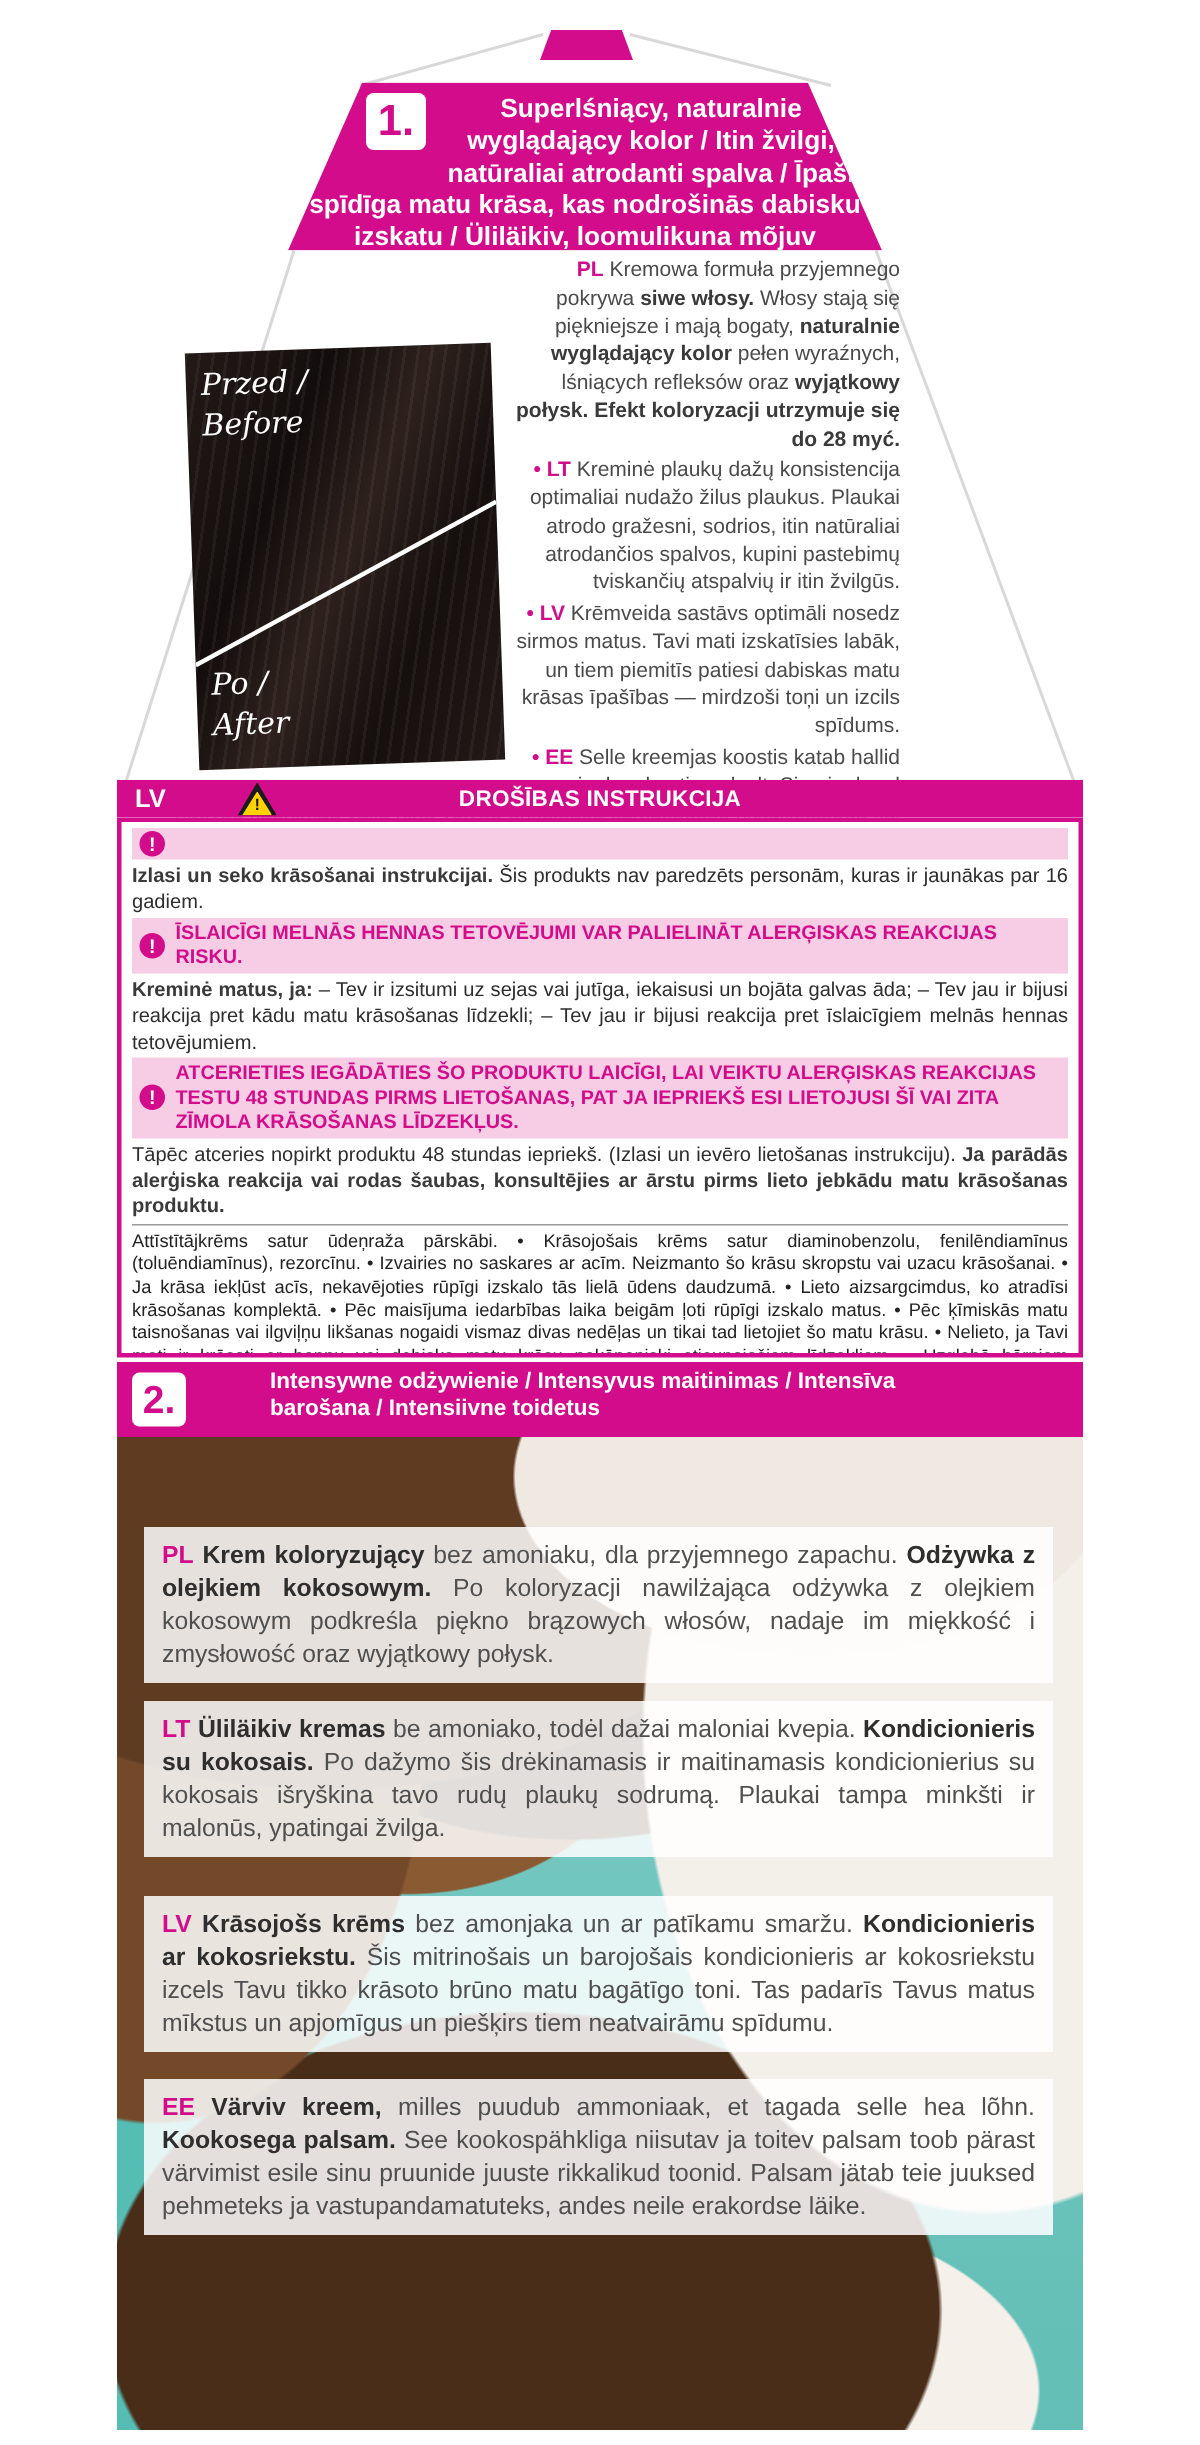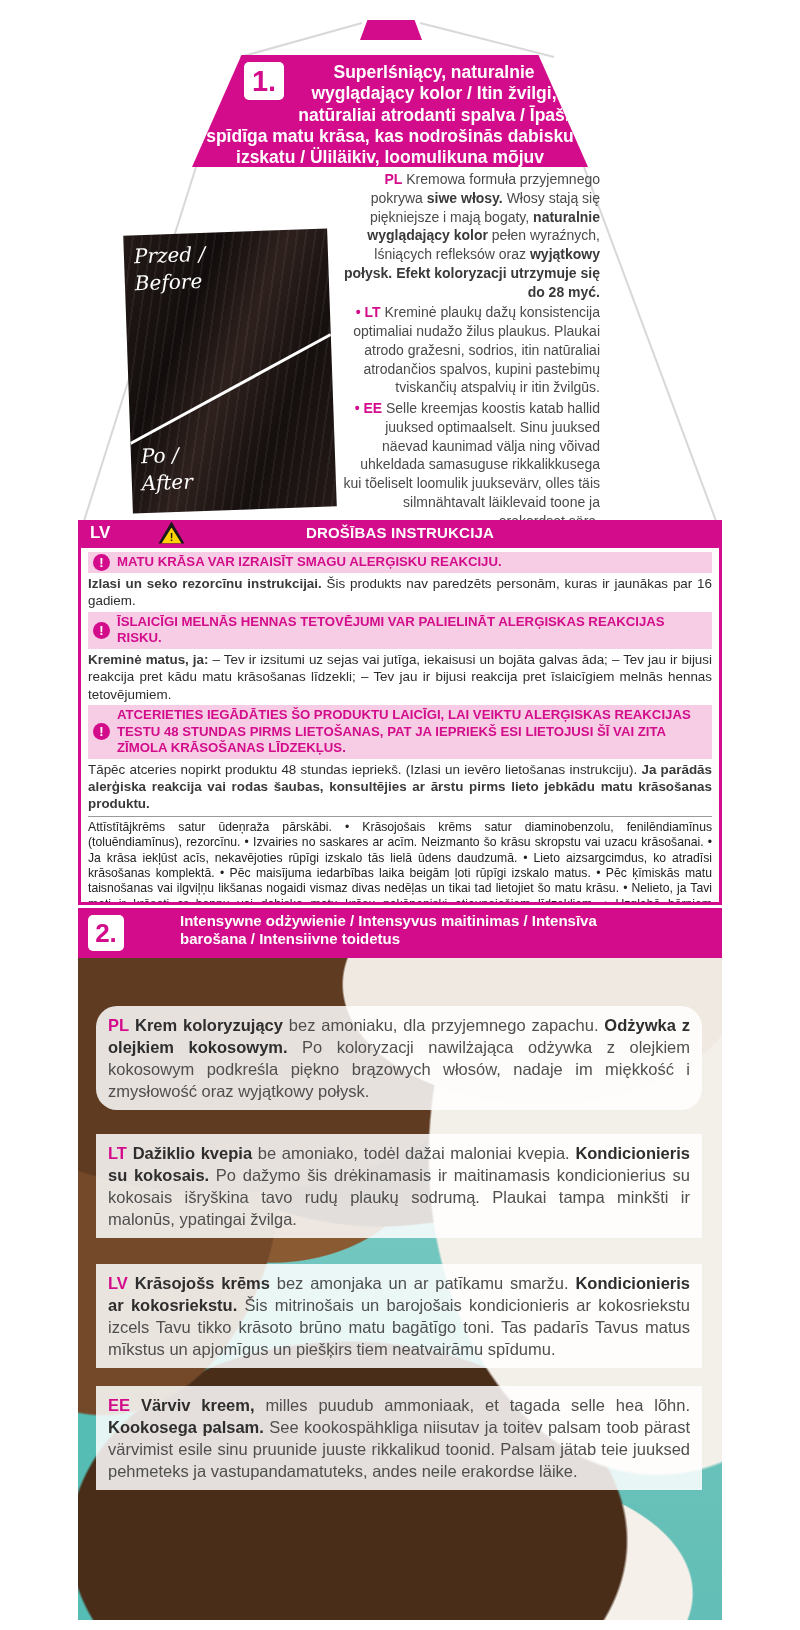--- a/index.html
+++ b/index.html
@@ -77,21 +77,21 @@
        radial-gradient(240px 170px at 47% 15%, #3c2413 0 99%, rgba(0,0,0,0) 100%),
        radial-gradient(160px 120px at 30% 28%, #8a5a33 0 99%, rgba(0,0,0,0) 100%),
        radial-gradient(280px 200px at 42% 88%, #4a2d19 0 99%, rgba(0,0,0,0) 100%),
        radial-gradient(210px 120px at 63% 96%, #f5f1ea 0 99%, rgba(0,0,0,0) 100%),
        radial-gradient(190px 150px at 10% 80%, #55bdb4 0 99%, rgba(0,0,0,0) 100%),
        linear-gradient(180deg,#7ccbc4 0%,#6fc5be 55%,#62beb6 100%);}
   .pbox{position:absolute;left:18px;width:606px;background:rgba(255,255,255,0.85);
         padding:8px 12px;font-size:16.5px;line-height:1.34;color:#4f4f4f;text-align:justify;
         box-sizing:border-box;}
   .pbox .bld{color:#2e2e2e;}
-  .pbox.pl{top:48px;border-radius:21px;}
+  .pbox.pl{top:60px;}
   .pbox.lt{top:176px;}
   .pbox.lv{top:306px;}
   .pbox.ee{top:428px;}
 </style>
 </head>
 <body>
 
 <div class="page">
 
   <svg class="outline" width="800" height="1630">
@@ -139,40 +139,44 @@
       <span class="bld">Efekt koloryzacji utrzymuje się do 28 myć.</span>
     </p>
 
     <p>
       <span class="lang">•</span>
       <span class="lang">LT</span>
       <span>Kreminė plaukų dažų konsistencija optimaliai nudažo žilus plaukus. Plaukai atrodo gražesni, sodrios, itin natūraliai atrodančios spalvos, kupini pastebimų tviskančių atspalvių ir itin žvilgūs.</span>
     </p>
     <p>
       <span class="lang">•</span>
+      <span class="lang">LV</span>
+      <span>Krēmveida sastāvs optimāli nosedz sirmos matus. Tavi mati izskatīsies labāk, un tiem piemitīs patiesi dabiskas matu krāsas īpašības — mirdzoši toņi un izcils spīdums.</span>
+    </p>
+    <p>
+      <span class="lang">•</span>
       <span class="lang">EE</span>
       <span>Selle kreemjas koostis katab hallid juuksed optimaalselt. Sinu juuksed näevad kaunimad välja ning võivad uhkeldada samasuguse rikkalikkusega kui tõeliselt loomulik juuksevärv, olles täis silmnähtavalt läiklevaid toone ja erakordset sära.</span>
     </p>
   </div>
 
   <div class="safety-header">
     <span class="safety-lang">LV</span>
     <span class="tri-outer">
       <span class="tri-inner">!</span>
     </span>
     <span class="safety-title">DROŠĪBAS INSTRUKCIJA</span>
   </div>
 
   <div class="safety-box">
     <div class="alert">
       <span class="excl">!</span>
-      <span class="alert-text">MATU KRĀSA VAR IZRAISĪT SMAGU ALERĢISKU REAKCIJU.</span>
     </div>
     <p class="sbody">
-      <span class="bld">Izlasi un seko rezorcīnu instrukcijai.</span><span> Šis produkts nav paredzēts personām, kuras ir jaunākas par 16 gadiem.</span>
+      <span class="bld">Izlasi un seko krāsošanai instrukcijai.</span><span> Šis produkts nav paredzēts personām, kuras ir jaunākas par 16 gadiem.</span>
     </p>
     <div class="alert">
       <span class="excl">!</span>
       <span class="alert-text">ĪSLAICĪGI MELNĀS HENNAS TETOVĒJUMI VAR PALIELINĀT ALERĢISKAS REAKCIJAS RISKU.</span>
     </div>
     <p class="sbody">
       <span class="bld">Kreminė matus, ja:</span><span> – Tev ir izsitumi uz sejas vai jutīga, iekaisusi un bojāta galvas āda; – Tev jau ir bijusi reakcija pret kādu matu krāsošanas līdzekli; – Tev jau ir bijusi reakcija pret īslaicīgiem melnās hennas tetovējumiem.</span>
     </p>
     <div class="alert">
       <span class="excl">!</span>
@@ -195,21 +199,21 @@
 
   <div class="photo">
 
     <div class="pbox pl">
       <span class="lang">PL</span>
       <span class="bld">Krem koloryzujący</span><span> bez amoniaku, dla przyjemnego zapachu. </span><span class="bld">Odżywka z olejkiem kokosowym.</span><span> Po koloryzacji nawilżająca odżywka z olejkiem kokosowym podkreśla piękno brązowych włosów, nadaje im miękkość i zmysłowość oraz wyjątkowy połysk.</span>
     </div>
 
     <div class="pbox lt">
       <span class="lang">LT</span>
-      <span class="bld">Dažiklio kvepia</span><span> be amoniako, todėl dažai maloniai kvepia. </span><span class="bld">Kondicionieris su kokosais.</span><span> Po dažymo šis drėkinamasis ir maitinamasis kondicionierius su kokosais išryškina tavo rudų plaukų sodrumą. Plaukai tampa minkšti ir malonūs, ypatingai žvilga.</span>
+      <span class="bld">Üliläikiv kremas</span><span> be amoniako, todėl dažai maloniai kvepia. </span><span class="bld">Kondicionieris su kokosais.</span><span> Po dažymo šis drėkinamasis ir maitinamasis kondicionierius su kokosais išryškina tavo rudų plaukų sodrumą. Plaukai tampa minkšti ir malonūs, ypatingai žvilga.</span>
     </div>
 
     <div class="pbox lv">
       <span class="lang">LV</span>
       <span class="bld">Krāsojošs krēms</span><span> bez amonjaka un ar patīkamu smaržu. </span><span class="bld">Kondicionieris ar kokosriekstu.</span><span> Šis mitrinošais un barojošais kondicionieris ar kokosriekstu izcels Tavu tikko krāsoto brūno matu bagātīgo toni. Tas padarīs Tavus matus mīkstus un apjomīgus un piešķirs tiem neatvairāmu spīdumu.</span>
     </div>
 
     <div class="pbox ee">
       <span class="lang">EE</span>
       <span class="bld">Värviv kreem,</span><span> milles puudub ammoniaak, et tagada selle hea lõhn. </span><span class="bld">Kookosega palsam.</span><span> See kookospähkliga niisutav ja toitev palsam toob pärast värvimist esile sinu pruunide juuste rikkalikud toonid. Palsam jätab teie juuksed pehmeteks ja vastupandamatuteks, andes neile erakordse läike.</span>

